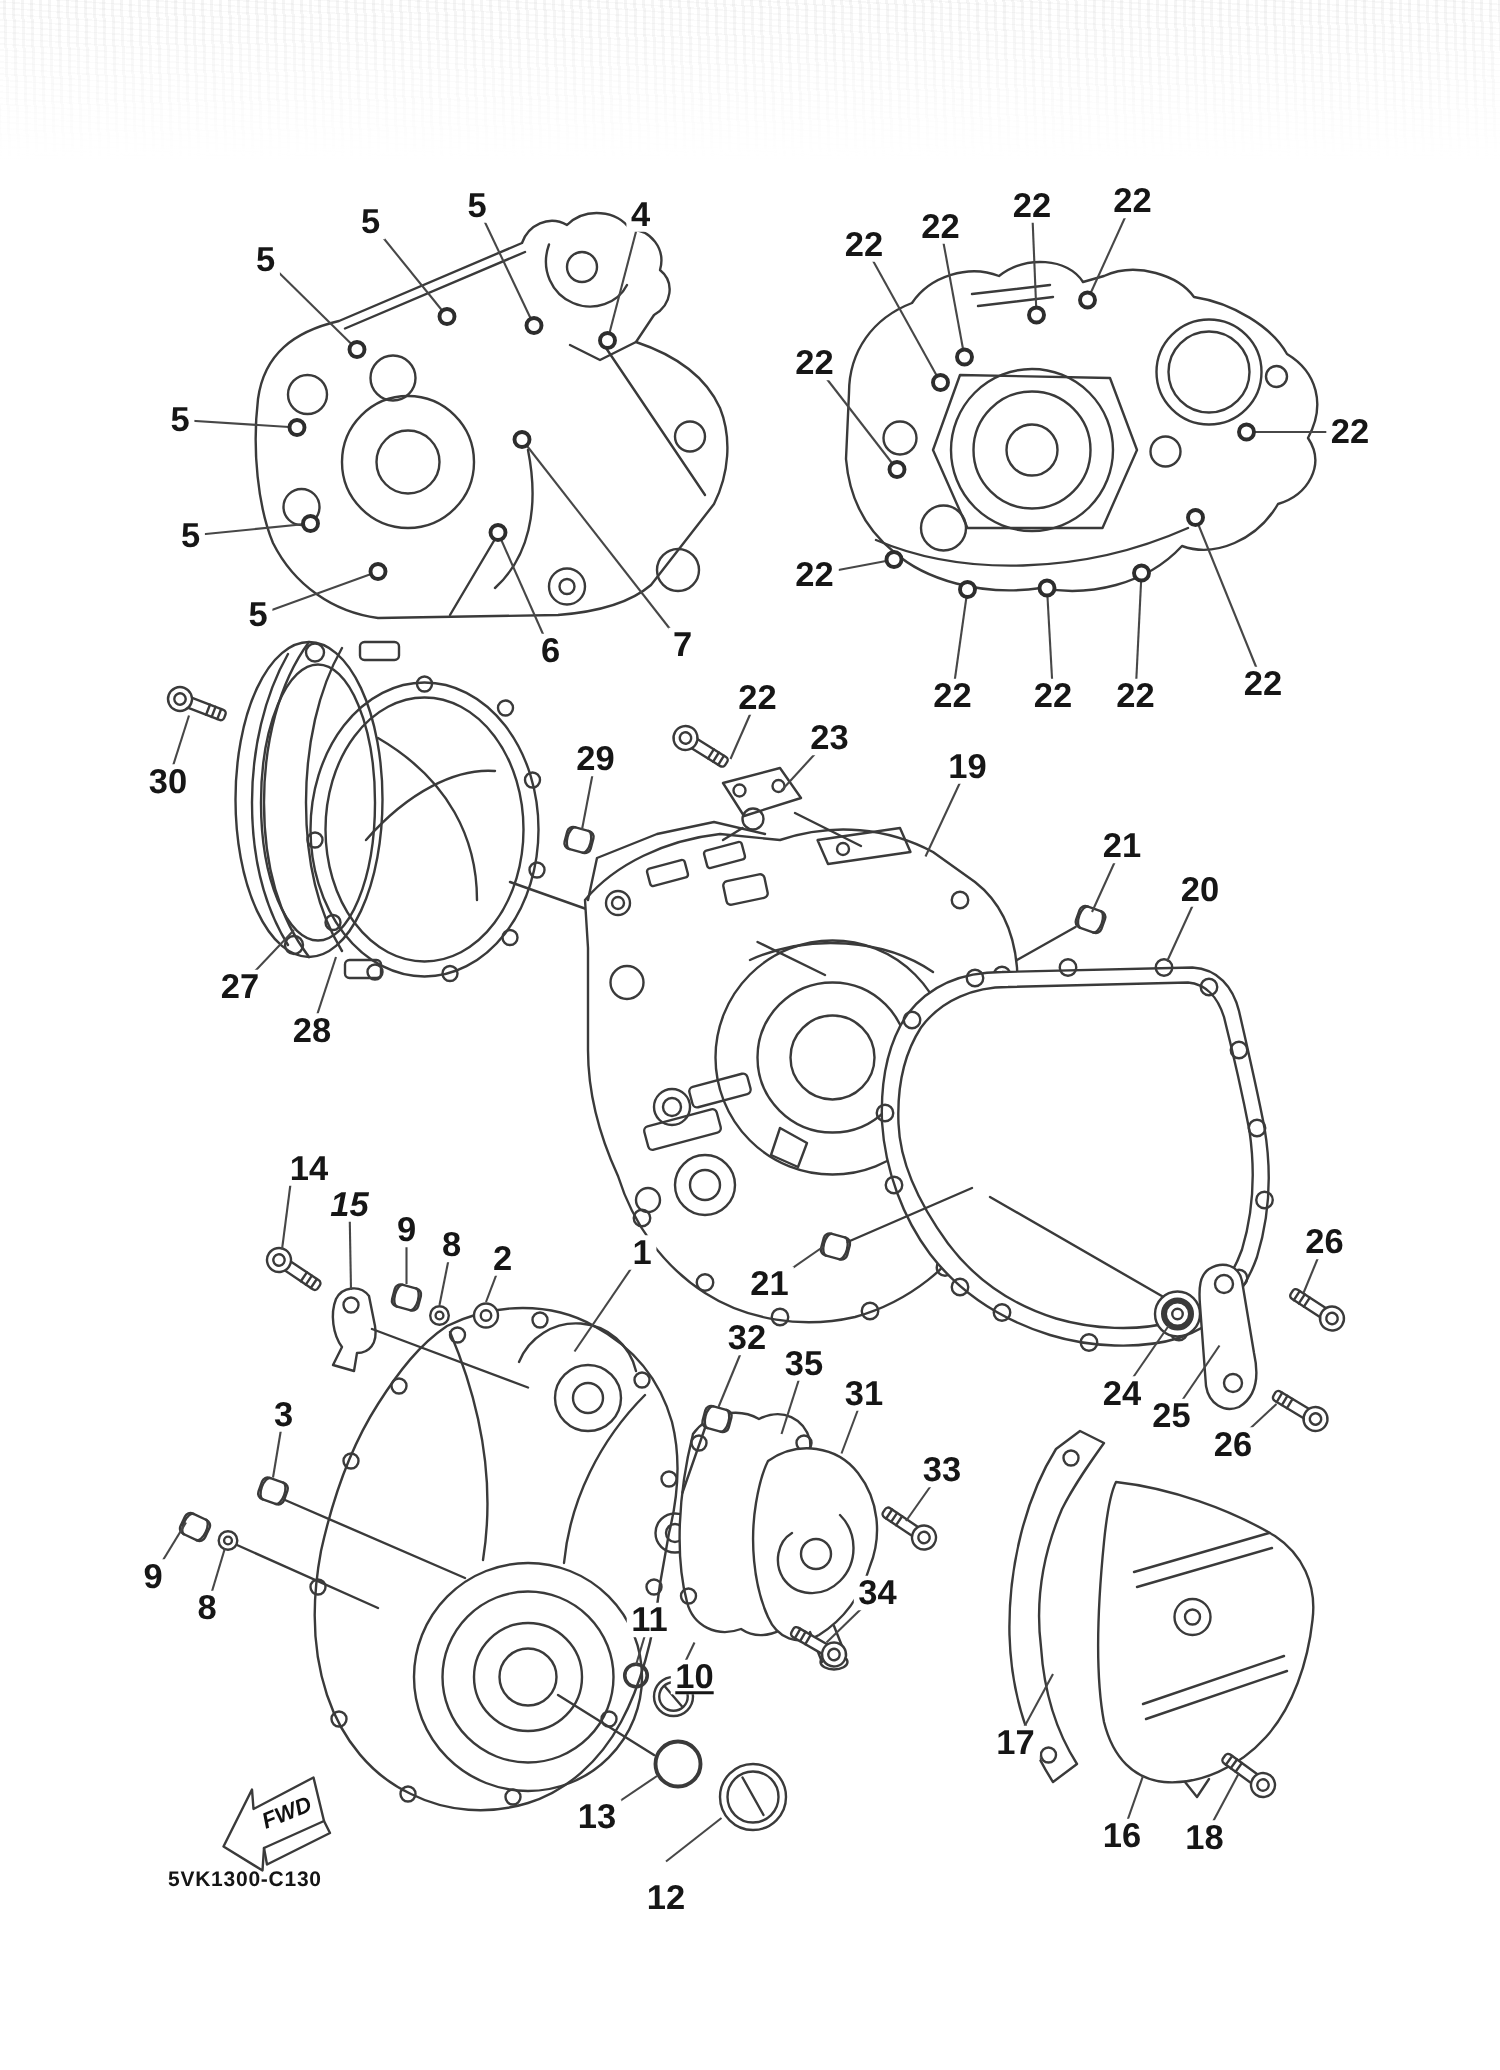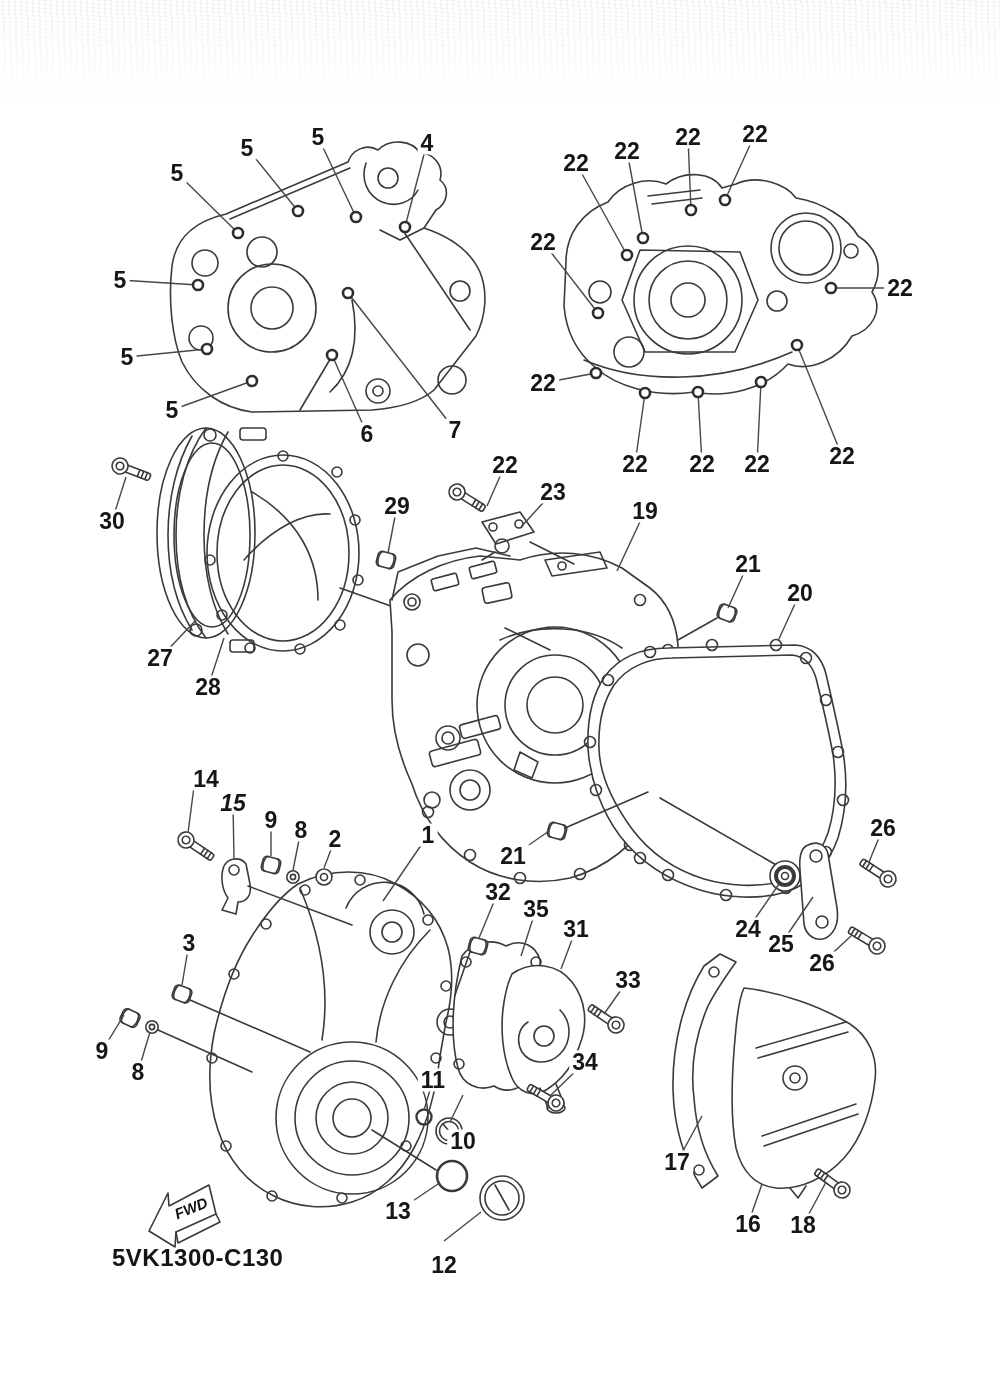--- a/index.html
+++ b/index.html
@@ -10,21 +10,21 @@
       linear-gradient(180deg, rgba(255,255,255,0) 0%, #ffffff 90%),
       repeating-linear-gradient(88deg, rgba(90,90,90,.12) 0 2px, rgba(0,0,0,0) 2px 6px),
       repeating-linear-gradient(4deg, rgba(120,120,120,.10) 0 1px, rgba(0,0,0,0) 1px 4px);}
   svg.art{position:absolute;left:0;top:0;z-index:1;}
   #overlay{position:absolute;left:0;top:0;z-index:2;}
   #overlay line{stroke:#474747;stroke-width:1.4;}
   #overlay circle{fill:#ffffff;stroke:#2d2d2d;stroke-width:2.6;}
   #callout-layer{position:absolute;left:0;top:0;width:100%;height:100%;z-index:3;pointer-events:none;}
   .callout{position:absolute;transform:translate(-50%,-50%);font-weight:bold;font-size:23px;line-height:1;
            color:#161616;background:#ffffff;padding:0 3px;}
-  .part-code{position:absolute;left:112px;top:1244px;z-index:3;font-weight:bold;font-size:24px;
+  .part-code{position:absolute;left:112px;top:1244px;z-index:3;font-weight:bold;font-size:14px;
              letter-spacing:.5px;color:#151515;}
   .fwd-text{font-style:italic;font-weight:bold;font-size:15px;fill:#101010;text-anchor:middle;
             font-family:"Liberation Sans",sans-serif;stroke:none;}
 </style>
 </head>
 <body>
 
 <div class="canvas">
   <div class="noise"></div>
 
@@ -421,21 +421,21 @@
       <div class="callout" style="left: 428px; top: 835px;">1</div>
       <div class="callout" style="left: 189px; top: 943px;">3</div>
       <div class="callout" style="left: 102px; top: 1051px;">9</div>
       <div class="callout" style="left: 138px; top: 1072px;">8</div>
       <div class="callout" style="left: 498px; top: 892px;">32</div>
       <div class="callout" style="left: 536px; top: 909px;">35</div>
       <div class="callout" style="left: 576px; top: 929px;">31</div>
       <div class="callout" style="left: 628px; top: 980px;">33</div>
       <div class="callout" style="left: 585px; top: 1062px;">34</div>
       <div class="callout" style="left: 433px; top: 1080px;">11</div>
-      <div class="callout" style="left: 463px; top: 1141px;">10</div>
+      <div class="callout" style="left: 463px; top: 1118px; text-decoration: underline;">10</div>
       <div class="callout" style="left: 398px; top: 1211px;">13</div>
       <div class="callout" style="left: 444px; top: 1241px; margin-top: 24px;">12</div>
       <div class="callout" style="left: 677px; top: 1162px;">17</div>
       <div class="callout" style="left: 748px; top: 1224px;">16</div>
       <div class="callout" style="left: 803px; top: 1225px;">18</div>
     </div>
 
   <div class="part-code">5VK1300-C130</div>
 </div>
 

